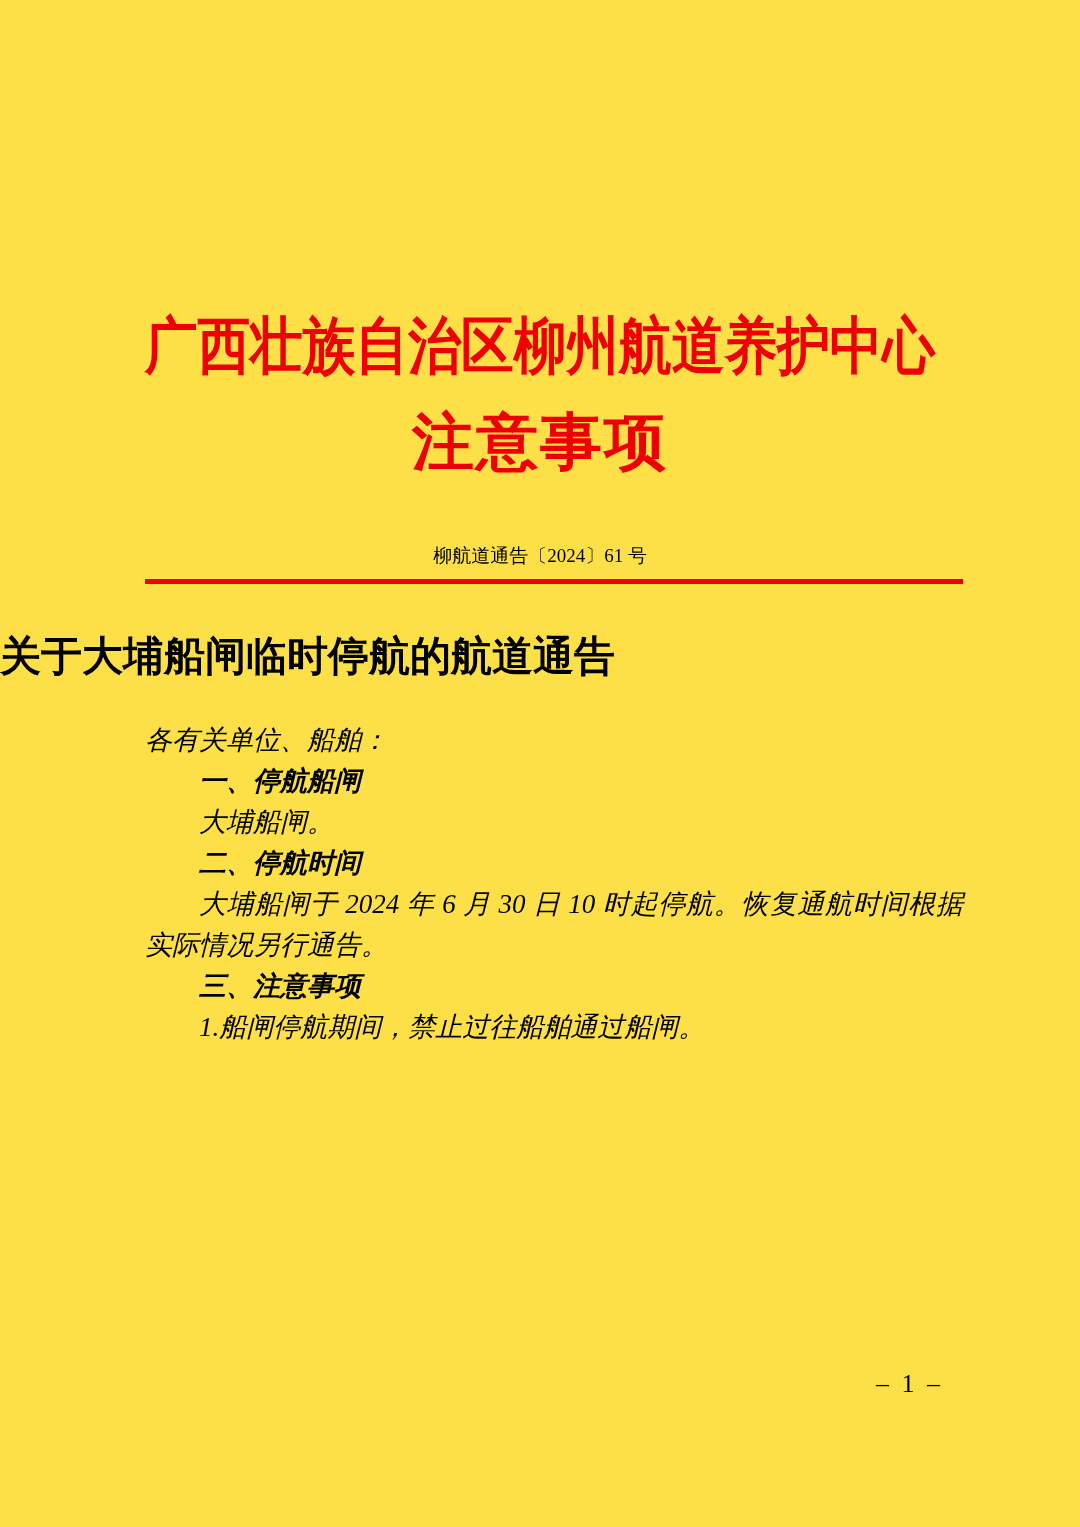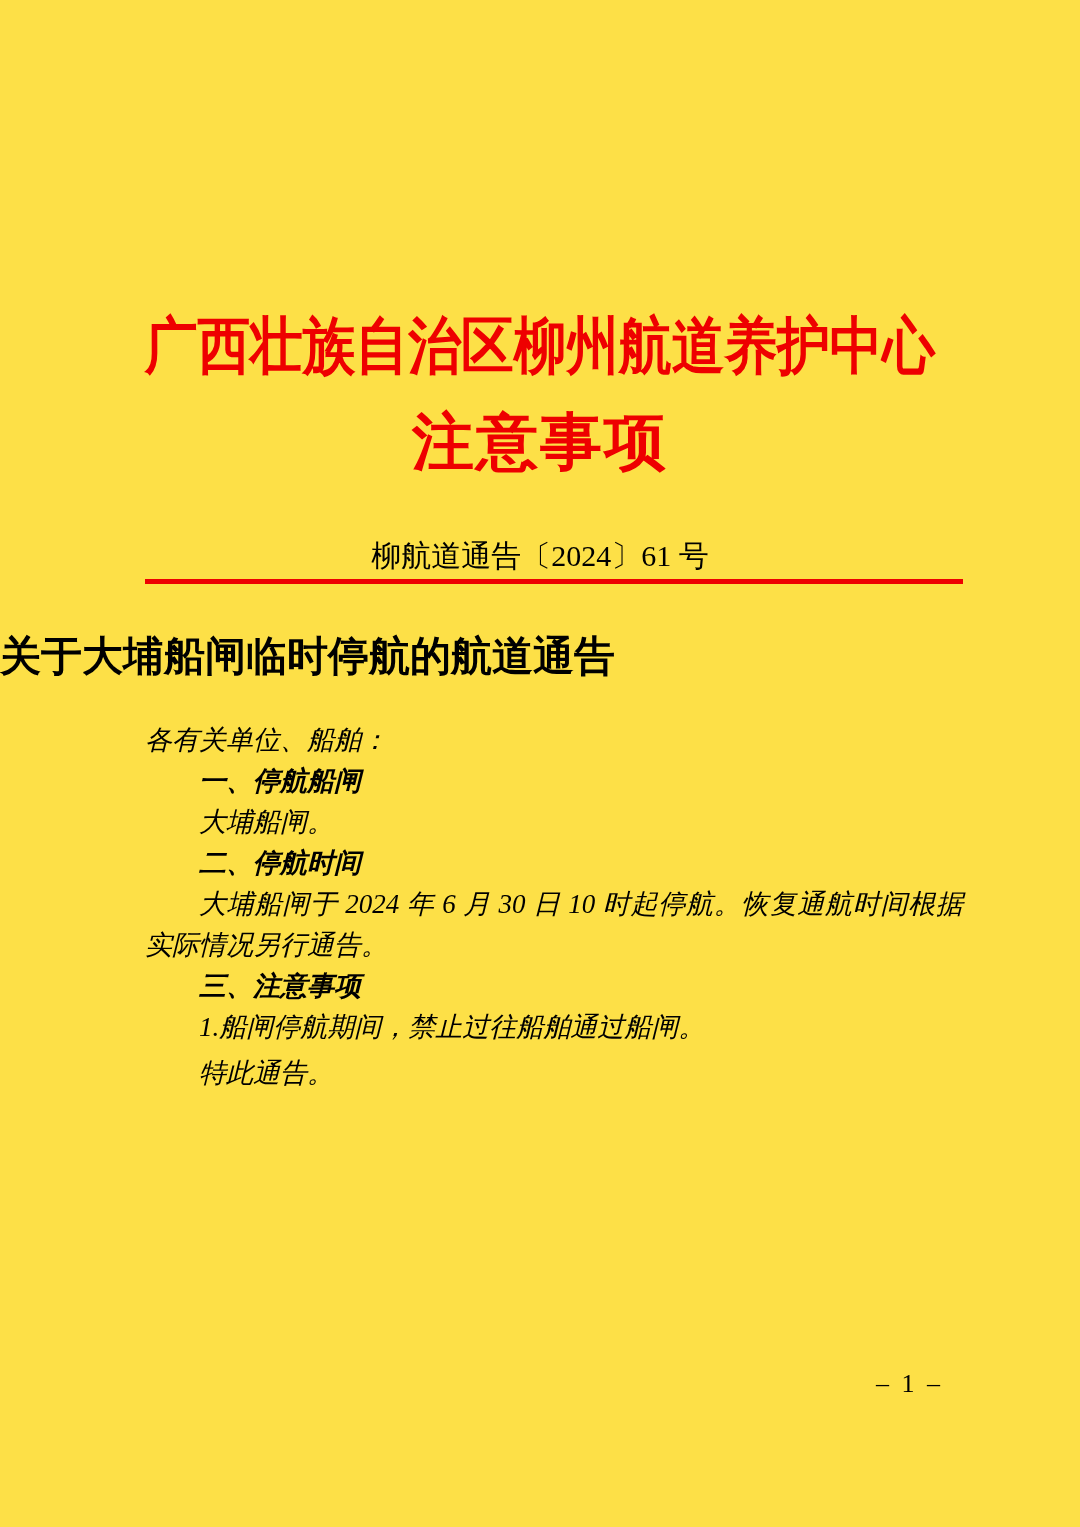--- a/index.html
+++ b/index.html
@@ -38,21 +38,21 @@
     font-size: 62px;
     letter-spacing: 2px;
   }
   
   .doc-number {
     position: absolute;
     top: 540px;
     left: 0;
     width: 1080px;
     text-align: center;
-    font-size: 30px;
+    font-size: 19px;
     line-height: 32px;
     color: #000000;
   }
   
   .red-rule {
     position: absolute;
     top: 579px;
     left: 145px;
     width: 818px;
     height: 5px;
@@ -121,18 +121,17 @@
   <h1 class="notice-title">关于大埔船闸临时停航的航道通告</h1>
 
   <div class="body-block">
     <p class="salutation">各有关单位、船舶：</p>
     <p class="indent sec-heading">一、停航船闸</p>
     <p class="indent">大埔船闸。</p>
     <p class="indent sec-heading">二、停航时间</p>
     <p class="indent">大埔船闸于 2024 年 6 月 30 日 10 时起停航。恢复通航时间根据实际情况另行通告。</p>
     <p class="indent sec-heading">三、注意事项</p>
     <p class="indent">1.船闸停航期间，禁止过往船舶通过船闸。</p>
-    <p class="indent mt5">特此通告。</p>
   </div>
 
   <div class="page-number">– 1 –</div>
 
 </div>
 
 </body></html>

